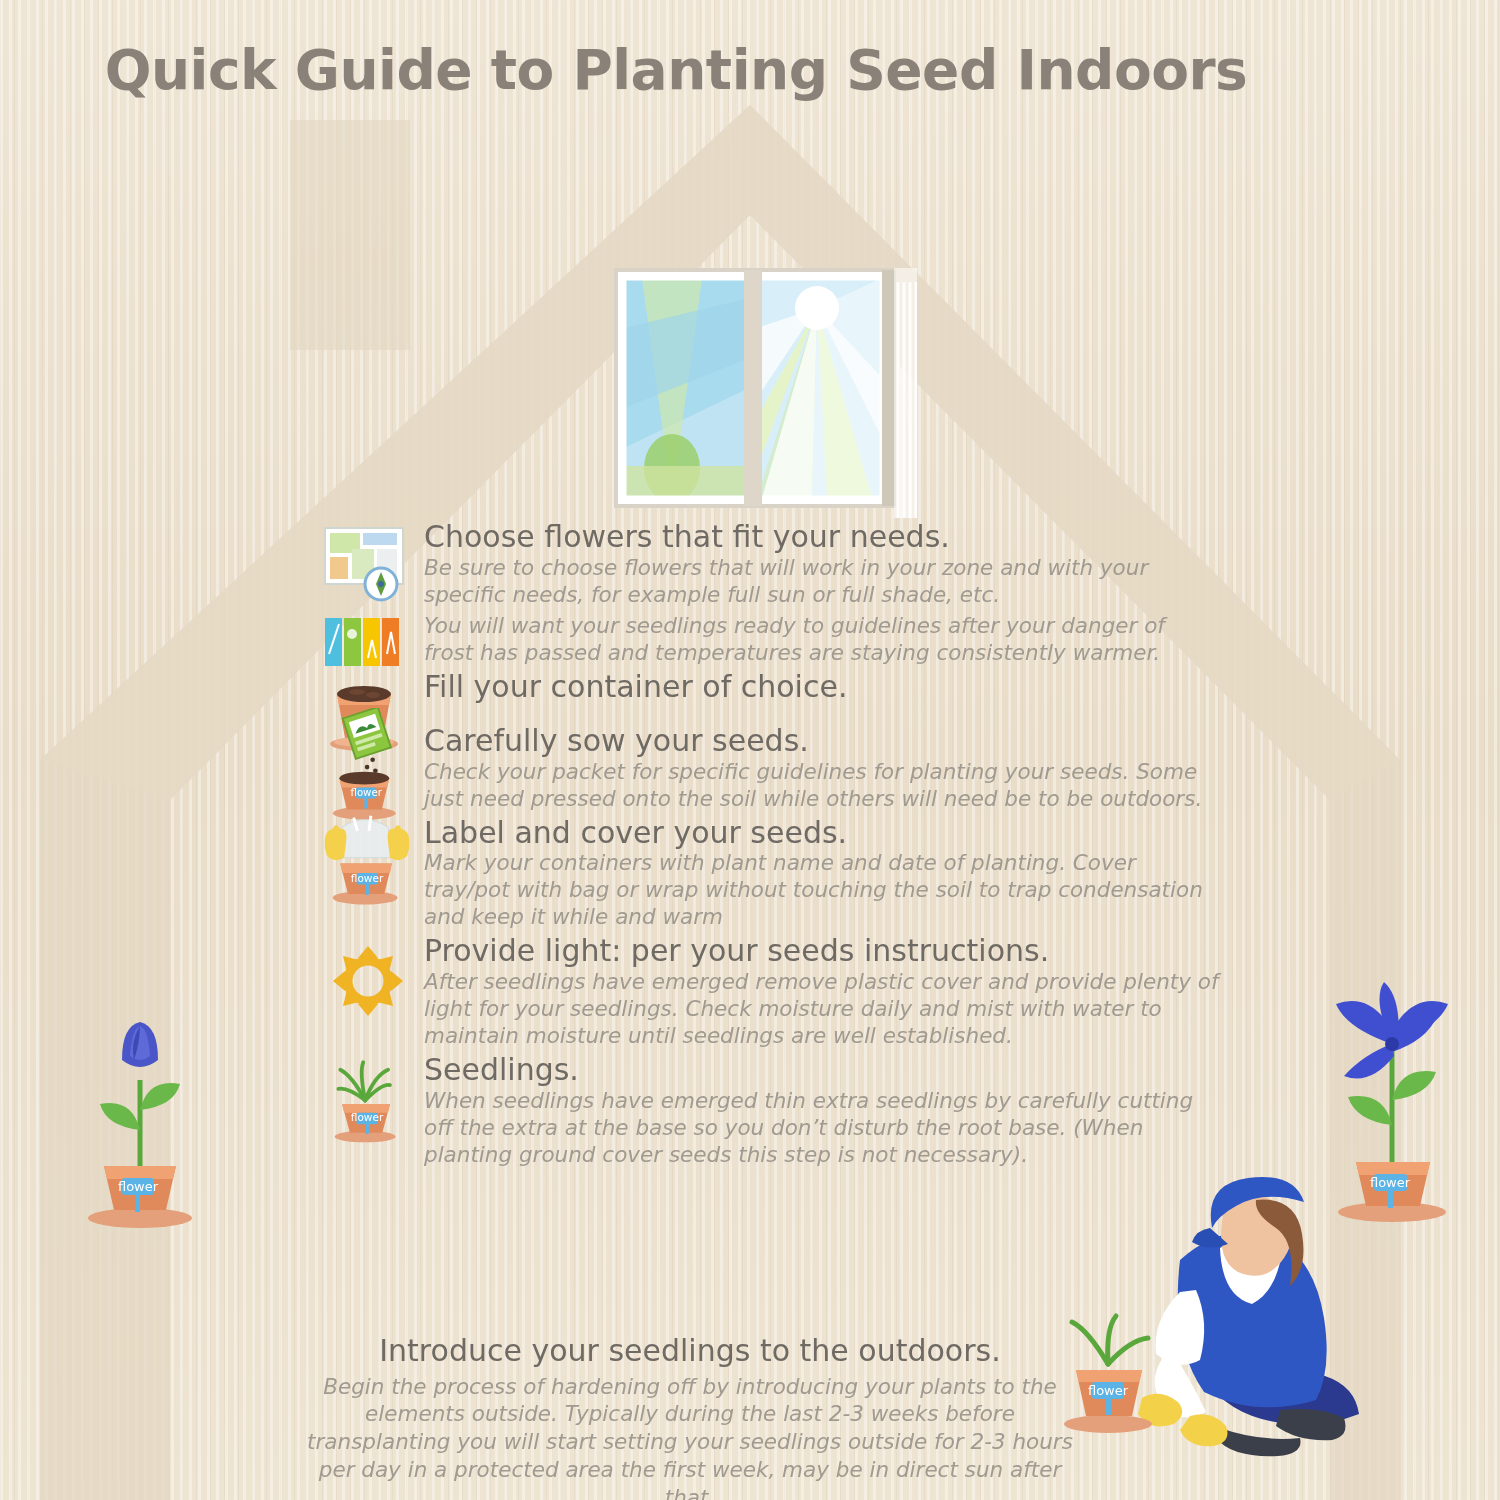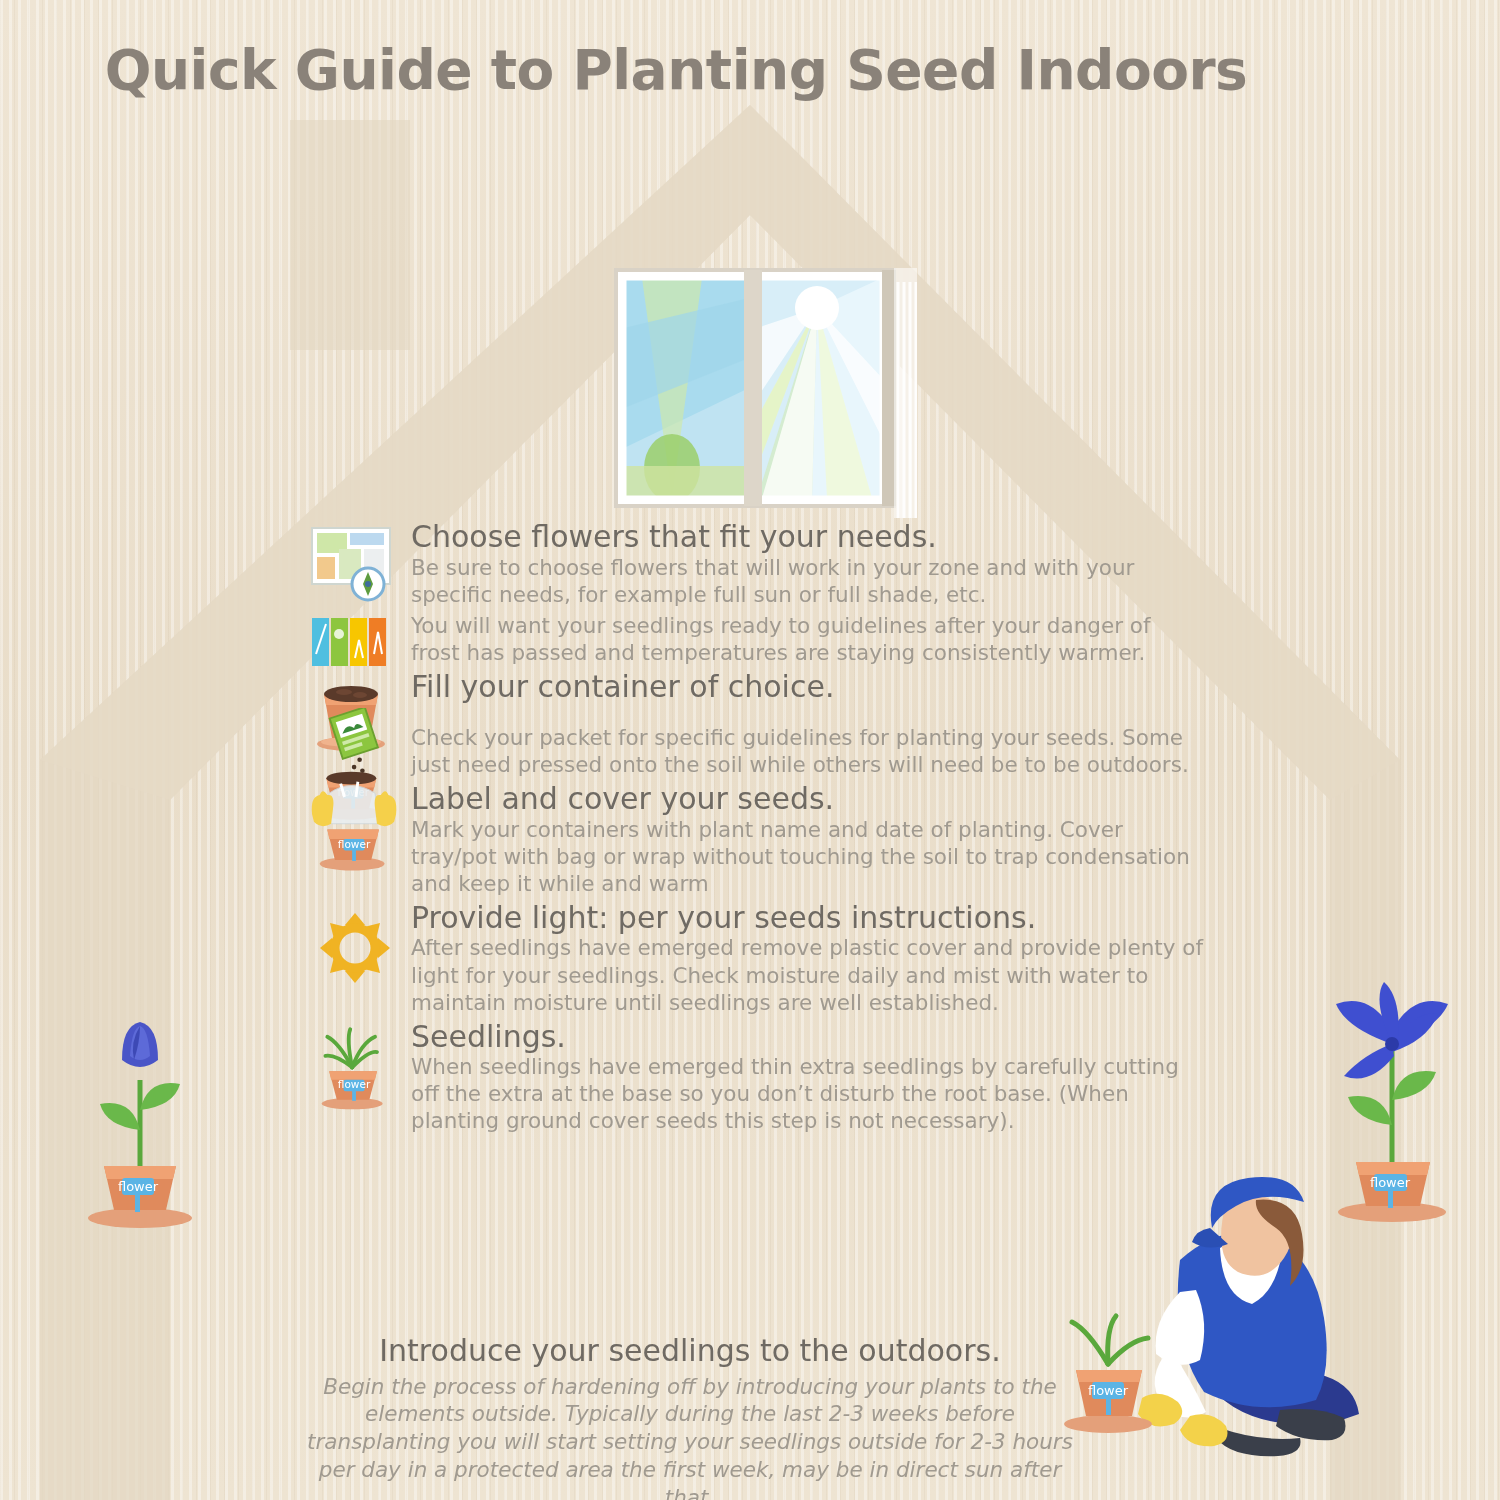--- a/index.html
+++ b/index.html
@@ -21,31 +21,31 @@
   #house{position:absolute;left:0;top:0;width:1500px;height:1500px;}
   #title{
     position:absolute;top:38px;left:0;width:1352px;text-align:center;
     font-weight:bold;font-size:55px;letter-spacing:-0.5px;
     color:#8a8279;
     font-family:"DejaVu Sans", sans-serif;
   }
   
   #window{position:absolute;left:612px;top:268px;width:305px;height:250px;}
   
-  #steps{position:absolute;left:306px;top:520px;width:900px;}
+  #steps{position:absolute;left:319px;top:520px;width:900px;}
   .step{position:relative;margin-bottom:2px;padding-left:105px;min-height:52px;}
   .step .icon{position:absolute;left:0;top:2px;width:98px;height:90px;}
   .step h2{
     margin:0;padding:0;
     font-size:30px;font-weight:normal;color:#6f6a63;
     line-height:1.12;letter-spacing:0px;
   }
   .step p{
     margin:0;padding:0 0 2px 0;
-    font-size:21.5px;color:#a09a90;
+    font-size:21.5px;font-style:italic;color:#a09a90;
     line-height:1.26;max-width:800px;
   }
   
   #outro{position:absolute;left:300px;top:1330px;width:780px;text-align:center;}
   #outro h2{margin:4px;font-size:30px;font-weight:normal;color:#6f6a63;line-height:1.15;}
   #outro p{margin:4px 0 0 0;font-size:21.5px;font-style:italic;color:#a09a90;line-height:1.3;}
   
   .potart{position:absolute;}
   .tagtext{font-size:11px;fill:#ffffff;font-family:"DejaVu Sans", sans-serif;}
 </style>
@@ -166,20 +166,21 @@
       <circle cx="48" cy="64" r="2.5" fill="#4a3526"></circle>
       <circle cx="57" cy="68" r="2.5" fill="#4a3526"></circle>
       <ellipse cx="45" cy="114" rx="34" ry="7" fill="#e4a07a"></ellipse>
       <path d="M18 76 L72 76 L64 110 L26 110 Z" fill="#e08a5c"></path>
       <path d="M18 76 L72 76 L70 86 L20 86 Z" fill="#f0a273"></path>
       <ellipse cx="45" cy="76" rx="27" ry="7" fill="#5a3a2a"></ellipse>
       <rect x="36" y="86" width="22" height="12" rx="2" fill="#5bb4e5"></rect>
       <text class="tagtext" x="47" y="95" text-anchor="middle">flower</text>
       <rect x="45" y="97" width="4" height="12" fill="#5bb4e5"></rect>
     </svg>
+    <h2>Carefully sow your seeds.</h2>
     <p>Check your packet for specific guidelines for planting your seeds.  Some just need pressed onto the soil while others will need be to be outdoors.</p>
   </div>
 
   <div class="step">
     <svg class="icon" viewBox="0 0 98 110" style="height:105px;top:-6px;">
       <path d="M22 18 Q45 2 70 18 L74 50 L18 50 Z" fill="#e9eef0" opacity="0.9" stroke="#cdd6da"></path>
       <path d="M34 8 L38 22 M52 6 L50 22" stroke="#ffffff" stroke-width="3" fill="none"></path>
       <ellipse cx="46" cy="92" rx="34" ry="7" fill="#e4a07a"></ellipse>
       <path d="M20 56 L74 56 L66 88 L28 88 Z" fill="#e08a5c"></path>
       <path d="M20 56 L74 56 L72 66 L22 66 Z" fill="#f0a273"></path>

